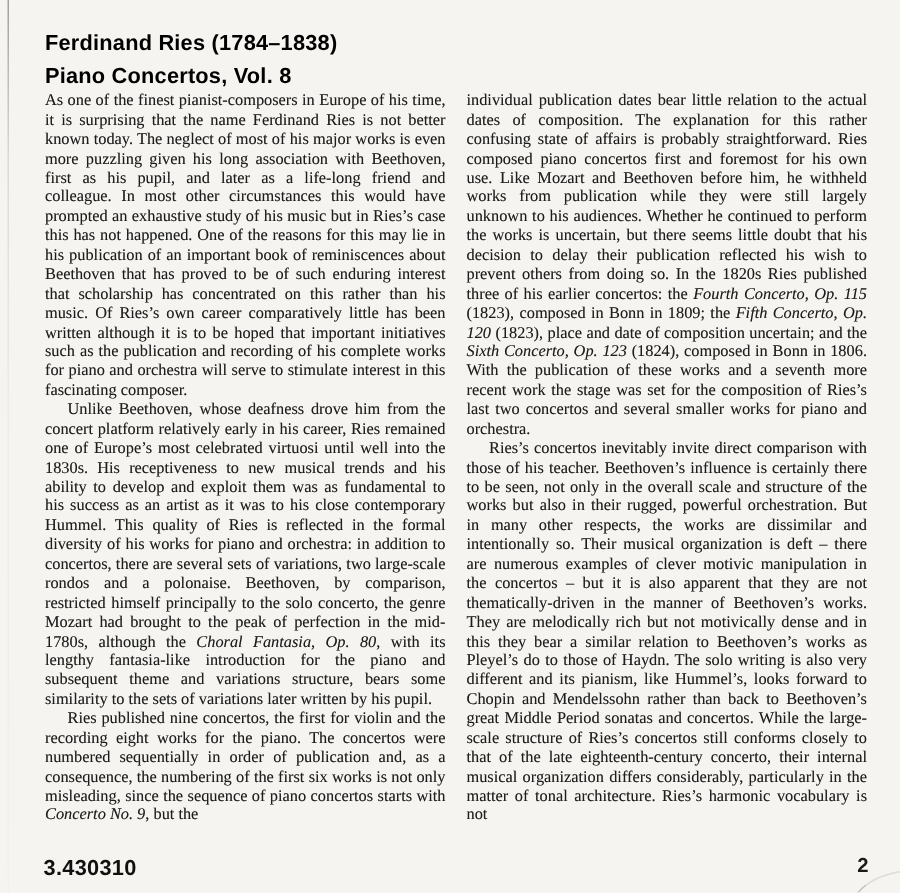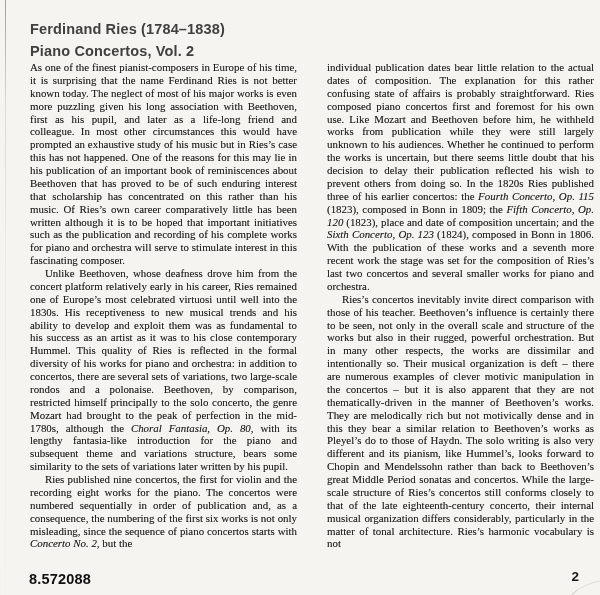--- a/index.html
+++ b/index.html
@@ -39,37 +39,37 @@
     height: 26px;
     border-top-left-radius: 100% 100%;
     border-left: 1px solid rgba(110,110,110,0.35);
     border-top: 1px solid rgba(110,110,110,0.18);
   }
   header.page-header {
     position: absolute;
     left: 30px;
     top: 19px;
     font-family: "Liberation Sans", sans-serif;
-    color: #404040;
+    color: #000000;
   }
   .page-header .h-line {
     margin: 0;
     font-size: 14.5px;
     font-weight: 700;
     line-height: 21.5px;
     letter-spacing: 0.15px;
     white-space: nowrap;
   }
   main.columns {
     position: absolute;
     left: 30px;
     top: 61px;
     width: 549px;
     display: flex;
-    gap: 30px;
+    gap: 14px;
   }
   .col {
     width: 267px;
     flex: 0 0 267px;
     text-align: justify;
     font-size: 10.9px;
     line-height: 12.88px;
     color: #1d1d1d;
     text-shadow: 0 0 0.35px rgba(40,40,40,0.45);
   }
@@ -104,36 +104,36 @@
 </style>
 </head>
 <body>
 
 <div class="page">
 
   <div class="scan-edge"></div>
 
   <header class="page-header">
     <div class="h-line">Ferdinand Ries (1784–1838)</div>
-    <div class="h-line">Piano Concertos, Vol. 2</div>
+    <div class="h-line">Piano Concertos, Vol. 8</div>
   </header>
 
   <main class="columns">
 
     <section class="col">
       <p>As one of the finest pianist-composers in Europe of his time, it is surprising that the name Ferdinand Ries is not better known today. The neglect of most of his major works is even more puzzling given his long association with Beethoven, first as his pupil, and later as a life-long friend and colleague. In most other circumstances this would have prompted an exhaustive study of his music but in Ries’s case this has not happened. One of the reasons for this may lie in his publication of an important book of reminiscences about Beethoven that has proved to be of such enduring interest that scholarship has concentrated on this rather than his music. Of Ries’s own career comparatively little has been written although it is to be hoped that important initiatives such as the publication and recording of his complete works for piano and orchestra will serve to stimulate interest in this fascinating composer.</p>
       <p class="indent"><span>Unlike Beethoven, whose deafness drove him from the concert platform relatively early in his career, Ries remained one of Europe’s most celebrated virtuosi until well into the 1830s. His receptiveness to new musical trends and his ability to develop and exploit them was as fundamental to his success as an artist as it was to his close contemporary Hummel. This quality of Ries is reflected in the formal diversity of his works for piano and orchestra: in addition to concertos, there are several sets of variations, two large-scale rondos and a polonaise. Beethoven, by comparison, restricted himself principally to the solo concerto, the genre Mozart had brought to the peak of perfection in the mid-1780s, although the </span><i>Choral Fantasia, Op. 80</i><span>, with its lengthy fantasia-like introduction for the piano and subsequent theme and variations structure, bears some similarity to the sets of variations later written by his pupil.</span></p>
-      <p class="indent"><span>Ries published nine concertos, the first for violin and the recording eight works for the piano. The concertos were numbered sequentially in order of publication and, as a consequence, the numbering of the first six works is not only misleading, since the sequence of piano concertos starts with </span><i>Concerto No. 2</i><span>, but the</span></p>
+      <p class="indent"><span>Ries published nine concertos, the first for violin and the recording eight works for the piano. The concertos were numbered sequentially in order of publication and, as a consequence, the numbering of the first six works is not only misleading, since the sequence of piano concertos starts with </span><i>Concerto No. 9</i><span>, but the</span></p>
     </section>
 
     <section class="col">
       <p><span>individual publication dates bear little relation to the actual dates of composition. The explanation for this rather confusing state of affairs is probably straightforward. Ries composed piano concertos first and foremost for his own use. Like Mozart and Beethoven before him, he withheld works from publication while they were still largely unknown to his audiences. Whether he continued to perform the works is uncertain, but there seems little doubt that his decision to delay their publication reflected his wish to prevent others from doing so. In the 1820s Ries published three of his earlier concertos: the </span><i>Fourth Concerto, Op. 115</i><span> (1823), composed in Bonn in 1809; the </span><i>Fifth Concerto, Op. 120</i><span> (1823), place and date of composition uncertain; and the </span><i>Sixth Concerto, Op. 123</i><span> (1824), composed in Bonn in 1806. With the publication of these works and a seventh more recent work the stage was set for the composition of Ries’s last two concertos and several smaller works for piano and orchestra.</span></p>
       <p class="indent">Ries’s concertos inevitably invite direct comparison with those of his teacher. Beethoven’s influence is certainly there to be seen, not only in the overall scale and structure of the works but also in their rugged, powerful orchestration. But in many other respects, the works are dissimilar and intentionally so. Their musical organization is deft – there are numerous examples of clever motivic manipulation in the concertos – but it is also apparent that they are not thematically-driven in the manner of Beethoven’s works. They are melodically rich but not motivically dense and in this they bear a similar relation to Beethoven’s works as Pleyel’s do to those of Haydn. The solo writing is also very different and its pianism, like Hummel’s, looks forward to Chopin and Mendelssohn rather than back to Beethoven’s great Middle Period sonatas and concertos. While the large-scale structure of Ries’s concertos still conforms closely to that of the late eighteenth-century concerto, their internal musical organization differs considerably, particularly in the matter of tonal architecture. Ries’s harmonic vocabulary is not</p>
     </section>
 
   </main>
 
-  <div class="catalog-number">8.572088</div>
+  <div class="catalog-number">3.430310</div>
   <div class="page-number">2</div>
 
   <div class="page-curl"></div>
 
 </div>
 
 </body></html>

